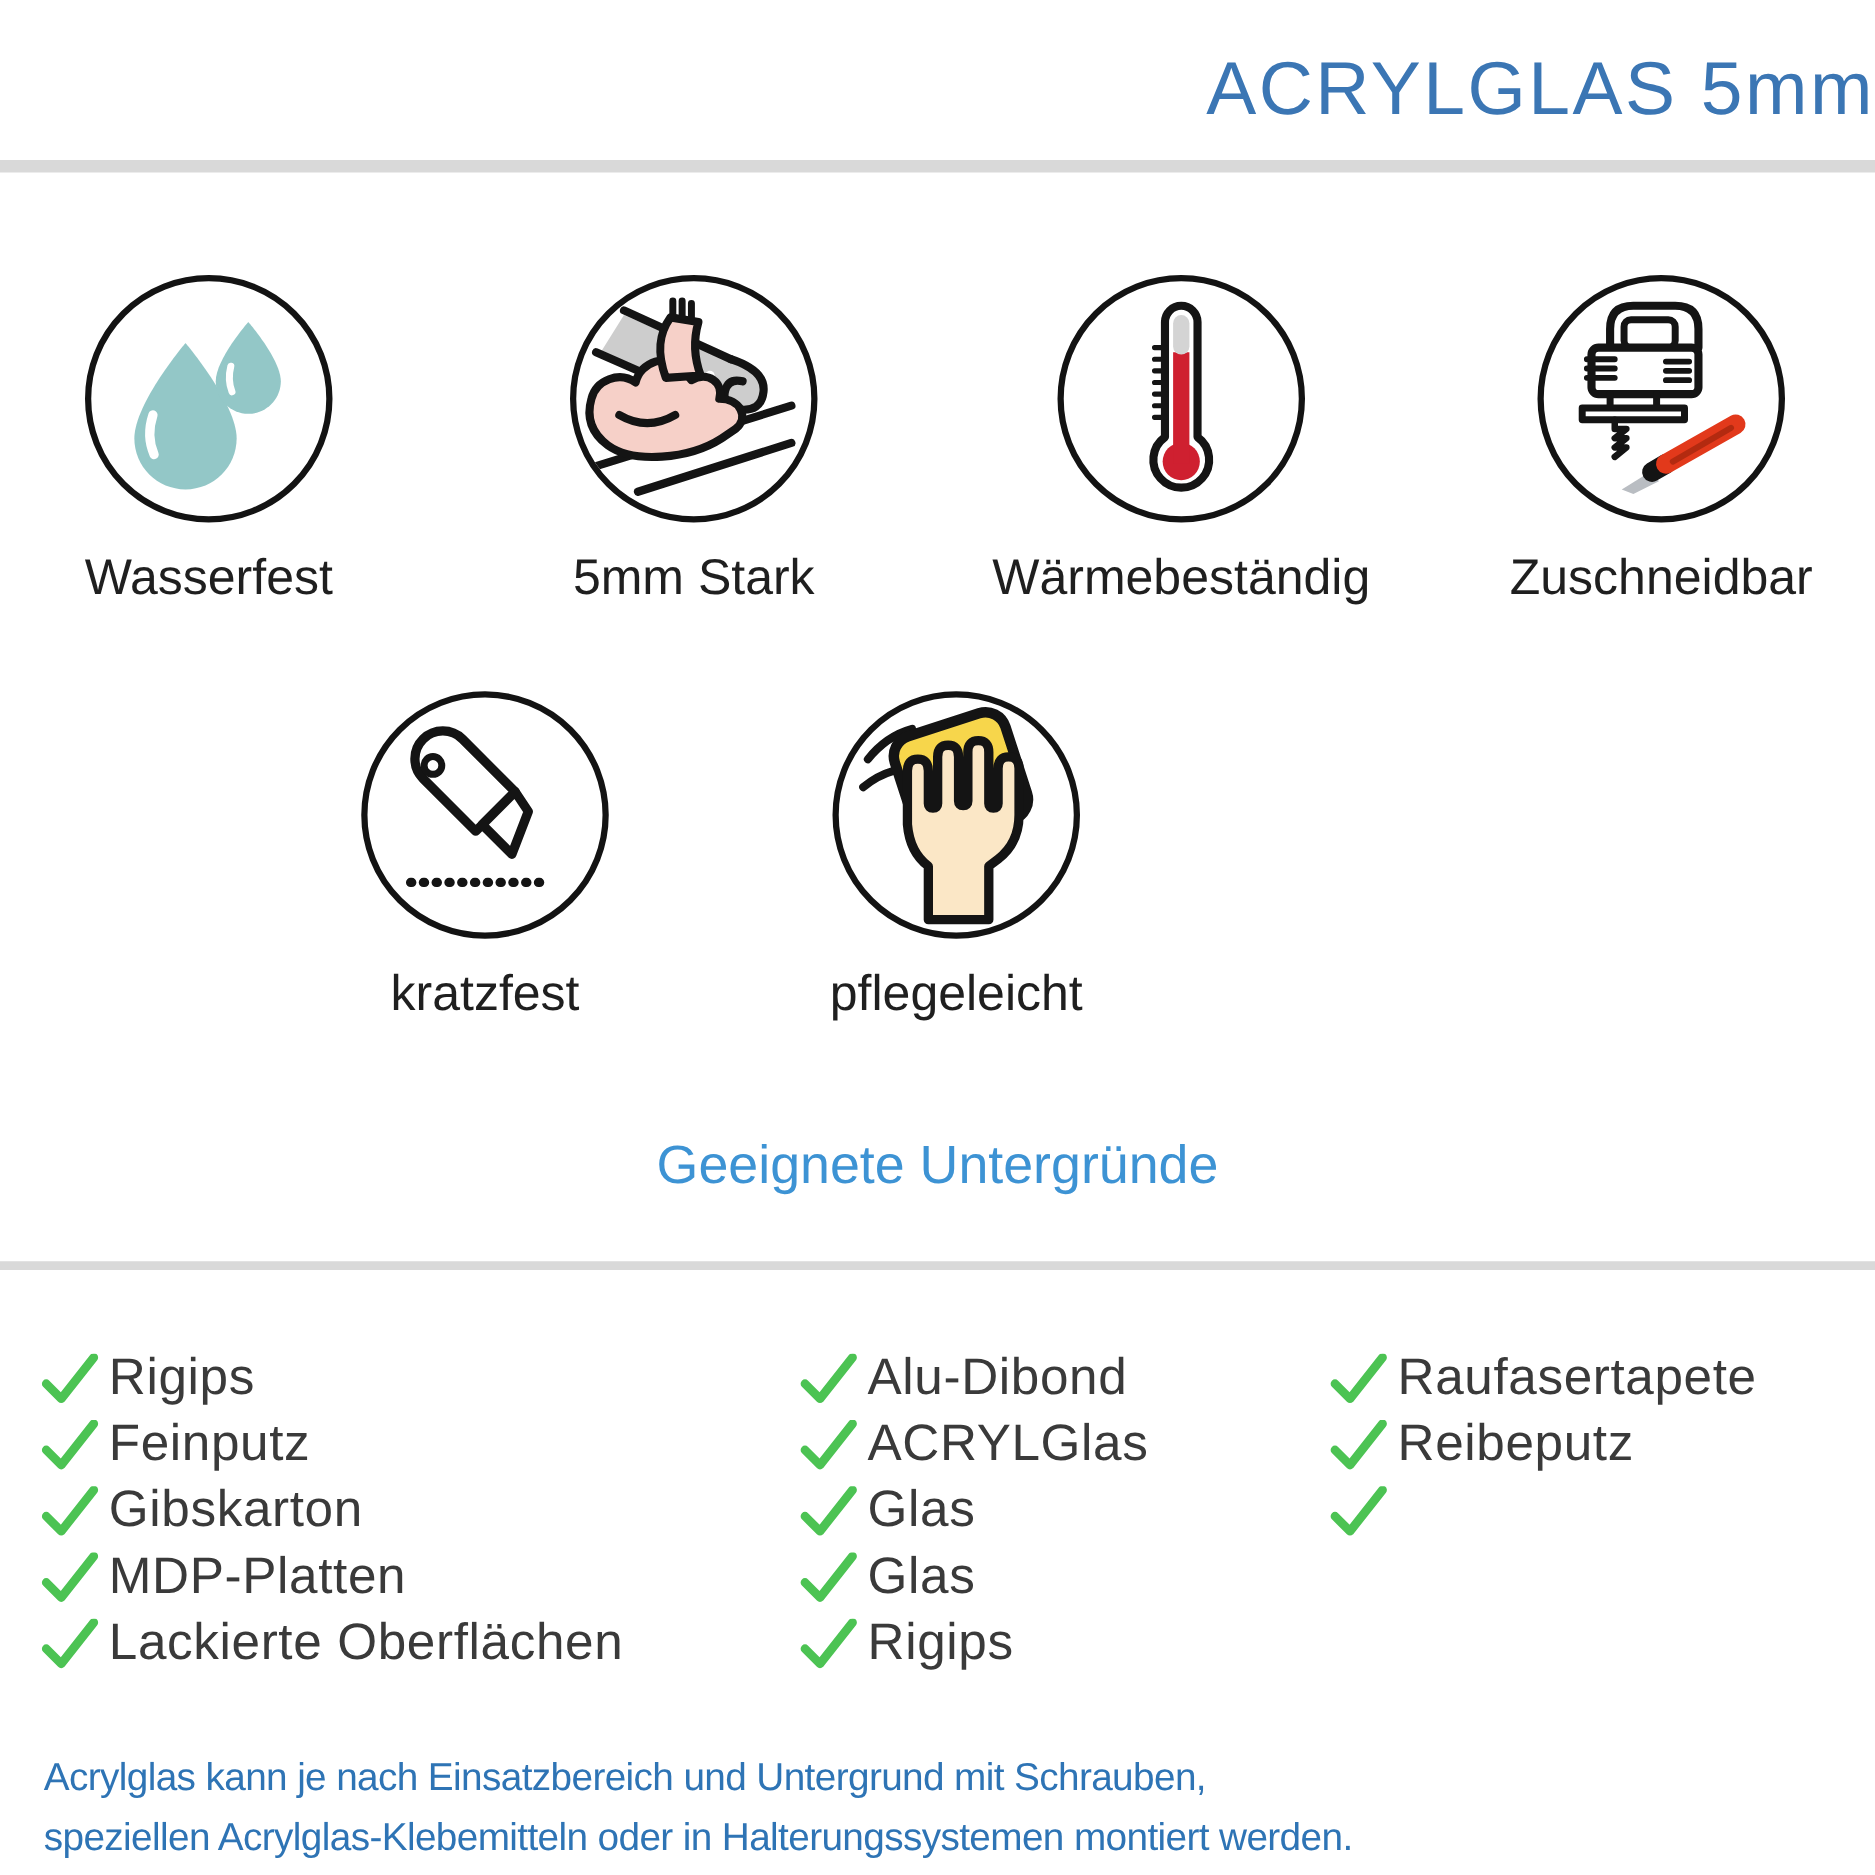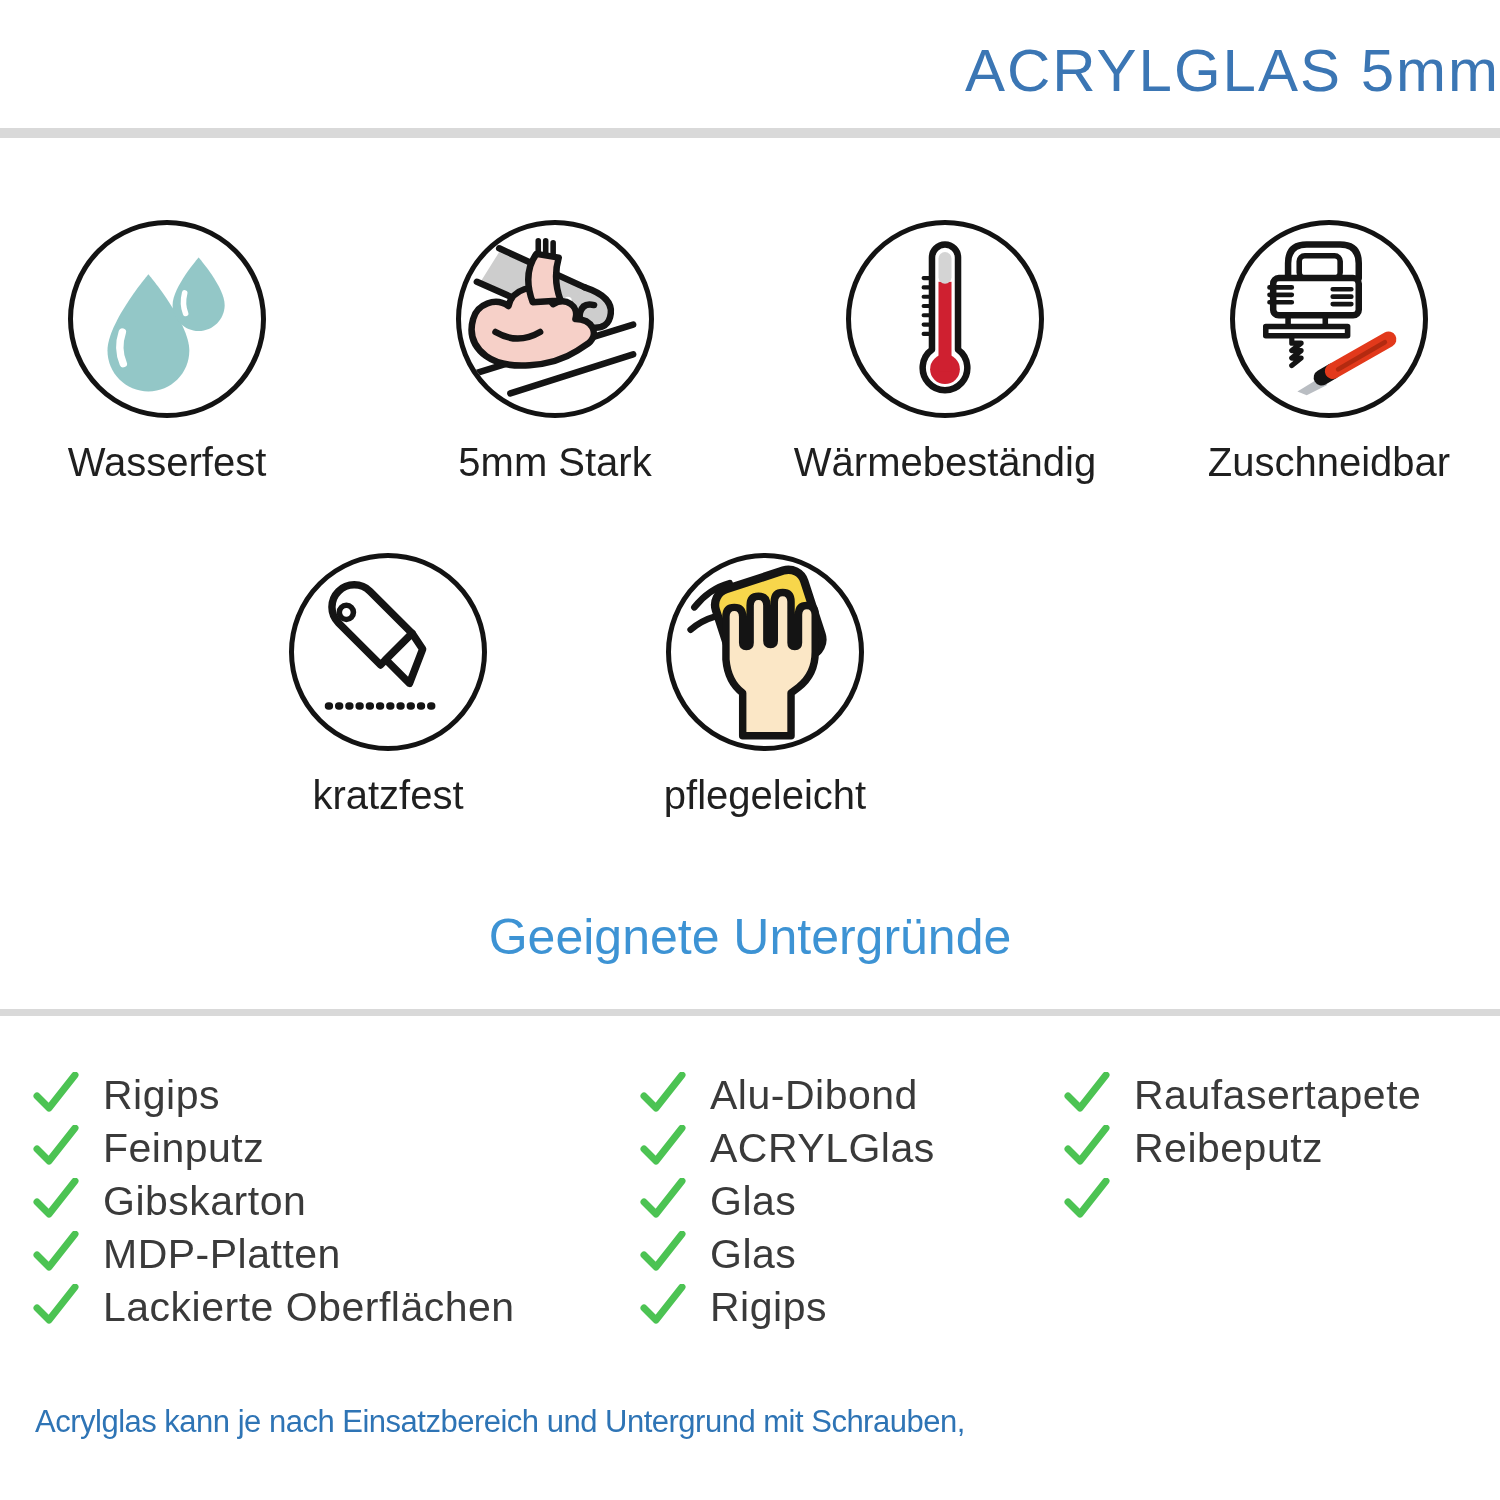--- a/index.html
+++ b/index.html
@@ -4,31 +4,31 @@
 <style>
   html,body{margin:0;padding:0;background:#fff;}
   .page{position:relative;width:1500px;height:1500px;background:#fff;overflow:hidden;
         font-family:"Liberation Sans",sans-serif;}
   .bar{position:absolute;left:0;width:1500px;background:var(--bar-gray,#d9d9d9);}
   .bar-top{top:128px;height:10px;}
   .bar-mid{top:1009px;height:7px;}
   .page-title{position:absolute;top:36px;left:0;width:1500px;text-align:right;
       font-size:60px;font-weight:500;letter-spacing:2px;color:var(--title-blue,#3b76b4);}
   .section-title{position:absolute;top:908px;left:0;width:1500px;text-align:center;
-      font-size:50px;font-weight:400;color:var(--heading-blue,#3d93d4);}
+      font-size:43px;font-weight:400;color:var(--heading-blue,#3d93d4);}
   .feature{position:absolute;width:340px;text-align:center;}
   .f1{left:-3px;top:220px}.f2{left:385px;top:220px}.f3{left:775px;top:220px}.f4{left:1159px;top:220px}
   .f5{left:218px;top:553px}.f6{left:595px;top:553px}.f7{left:980px;top:553px}
   .icon-circle{width:188px;height:188px;border:5px solid #131313;border-radius:50%;
       margin:0 auto;background:#fff;overflow:hidden;display:flex;align-items:center;justify-content:center;}
   .icon-circle svg{display:block;width:186px;height:186px;}
   .feature-label{margin-top:22px;font-size:40px;font-weight:500;color:var(--label-text,#1f1f1f);}
   .col{position:absolute;top:1072px;}
   .c1{left:33px}.c2{left:640px}.c3{left:1064px}
-  .check-row{display:flex;align-items:flex-start;height:53px;gap:24px;}
+  .check-row{display:flex;align-items:flex-end;height:53px;gap:8px;}
   .check-row svg{flex:0 0 auto;display:block;}
   .check-label{font-size:41px;letter-spacing:.5px;color:var(--list-text,#3a3a3a);white-space:nowrap;}
   .note{position:absolute;left:35px;top:1398px;width:1460px;font-size:31px;line-height:48px;
       letter-spacing:-0.5px;color:var(--note-blue,#2e74b5);}
   
   .ok{stroke:var(--outline,#141414);fill:none;stroke-linecap:round;stroke-linejoin:round;}
   .of{stroke:var(--outline,#141414);fill:#fff;stroke-linecap:round;stroke-linejoin:round;}
 </style>
 </head>
 <body>
@@ -216,15 +216,16 @@
     </div>
     <div class="check-row">
       <svg width="46" height="42" viewBox="0 0 46 42">
           <path d="M4 24 L16 36 L42 3" style="stroke:var(--check-green,#4cc353)" stroke-width="7" fill="none" stroke-linecap="round" stroke-linejoin="round"></path>
         </svg>
     </div>
   </div>
 
   <div class="note">
     <div>Acrylglas kann je nach Einsatzbereich und Untergrund mit Schrauben,</div>
+    <div>speziellen Acrylglas-Klebemitteln oder in Halterungssystemen montiert werden.</div>
   </div>
 
 </div>
 
 </body></html>

